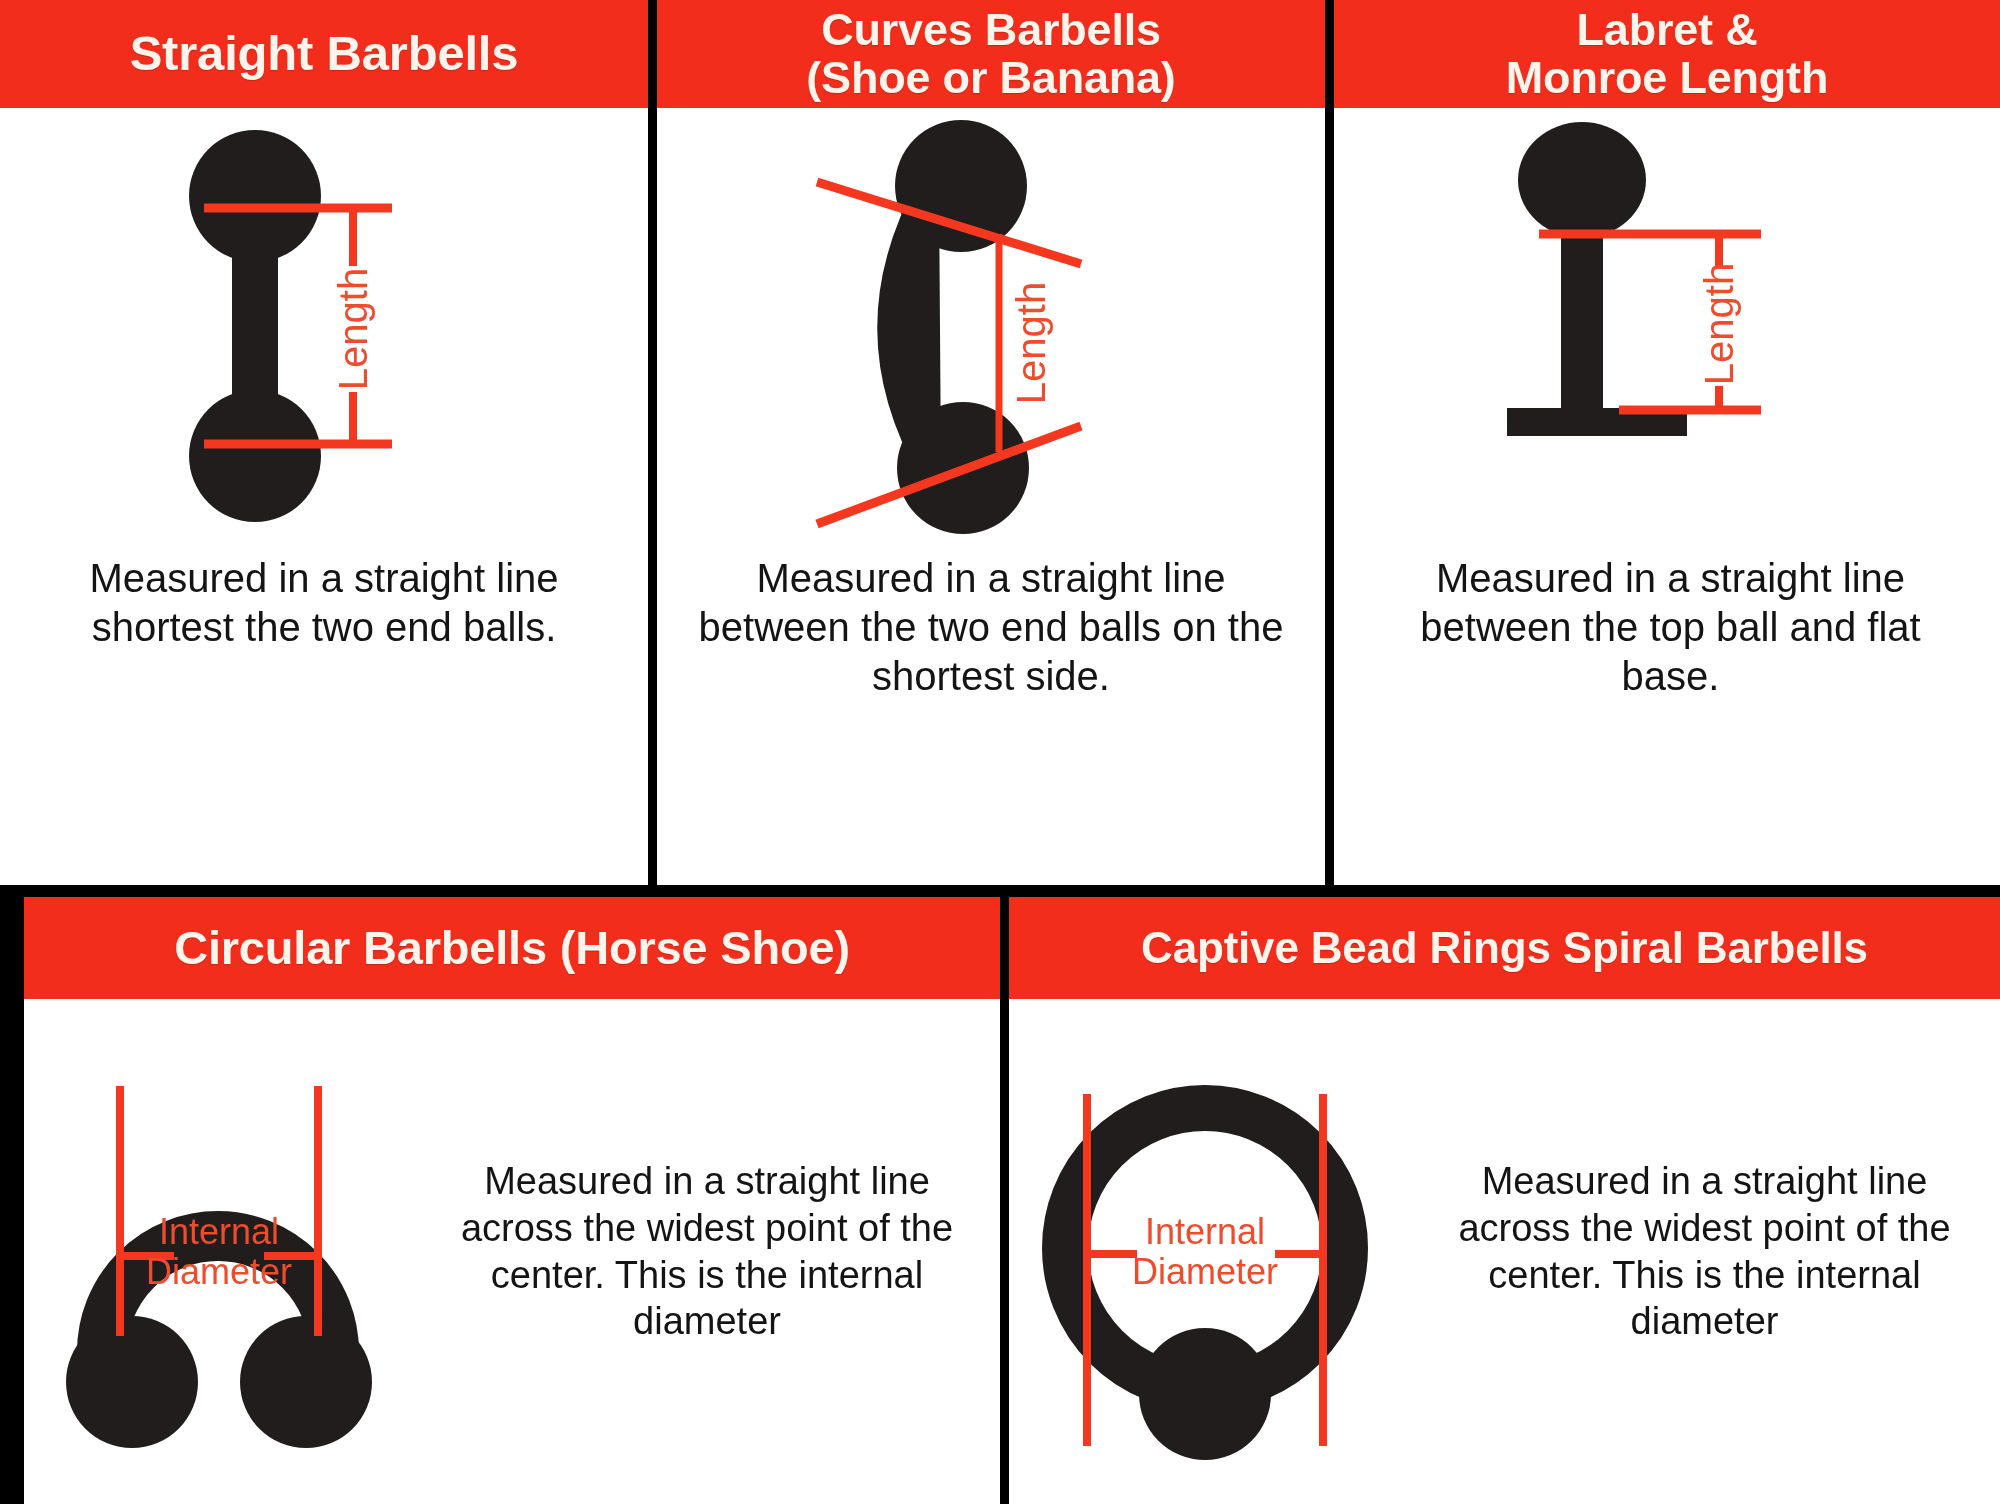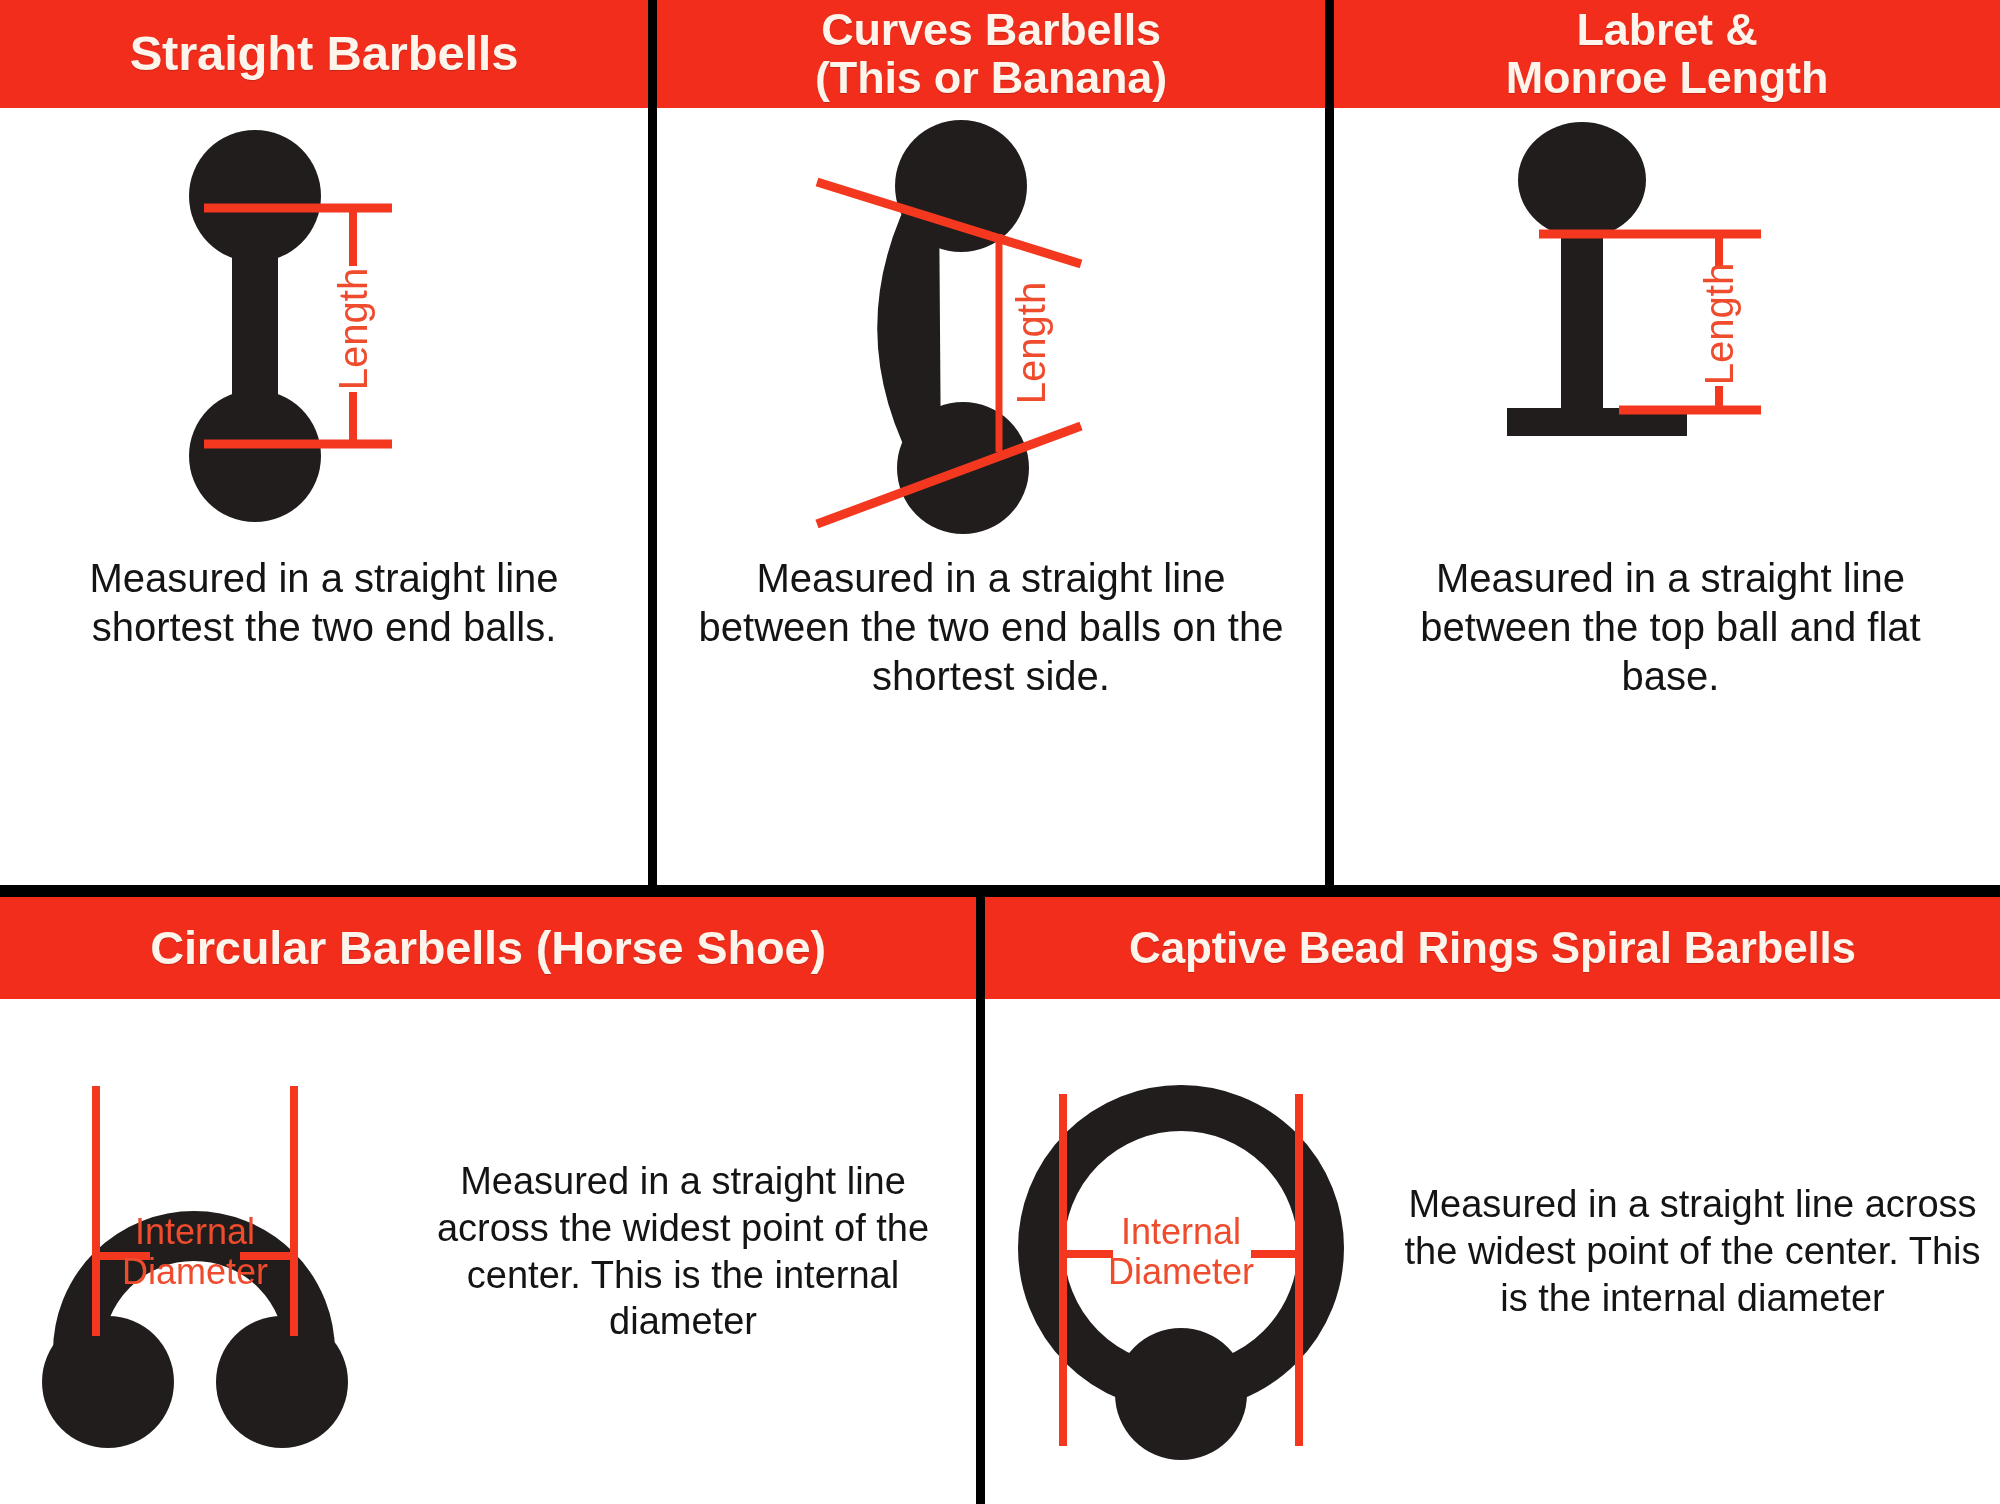--- a/index.html
+++ b/index.html
@@ -33,21 +33,21 @@
     flex-direction: column;
     position: relative;
     overflow: hidden;
   }
   .sep-v { width: 9px; background:#000; flex: 0 0 9px; }
 
   .p1 { flex: 0 0 648px; }
   .p2 { flex: 0 0 668px; }
   .p3 { flex: 1 1 auto; }
 
-  .b1 { flex: 0 0 976px; }
+  .b1 { flex: 0 0 976px; margin-left: 24px; }
   .b2 { flex: 1 1 auto; }
 
   
   .hdr {
     background: #f22d1c;
     color: #fdf4ec;
     font-weight: bold;
     text-align: center;
     display: flex;
     align-items: center;
@@ -152,21 +152,21 @@
         <div class="caption">Measured in a straight line shortest the two end balls.</div>
       </div>
     </div>
 
     <div class="sep-v"></div>
 
     <div class="panel p2">
       <div class="hdr hdr-top-2l">
         <div>
           <div>Curves Barbells</div>
-          <div>(This or Banana)</div>
+          <div>(Shoe or Banana)</div>
         </div>
       </div>
       <div class="body-top">
         <div class="figure-top">
           <svg width="400" height="420" viewBox="0 0 400 420">
 
             <path class="blk" d="M148 74 C 96 168, 96 258, 150 352" fill="none" stroke="#201d1c" stroke-width="46" stroke-linecap="round"></path>
 
             <circle class="blk" cx="170" cy="70" r="66"></circle>
 

